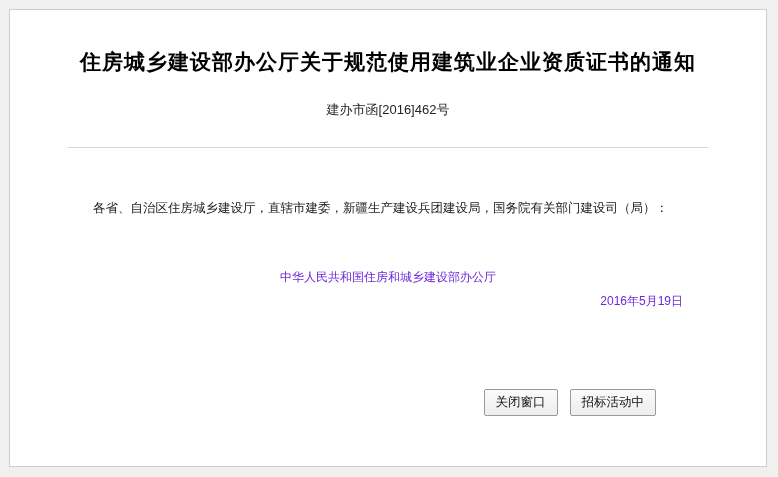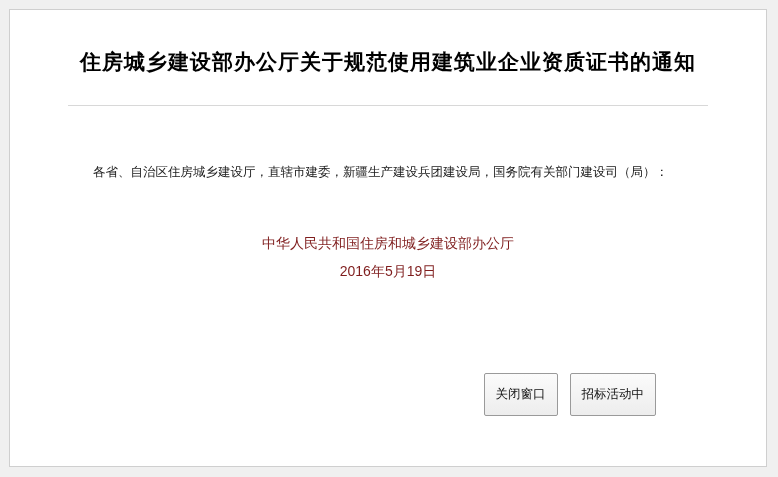--- a/index.html
+++ b/index.html
@@ -44,75 +44,77 @@
     margin-top: 24px;
   }
   .divider {
     width: 640px;
     height: 1px;
     background: #d8d8d8;
     margin: 28px auto 0 auto;
   }
   .body-wrap {
     width: 590px;
-    margin: 6px auto;
+    margin: 0 auto;
     padding-top: 48px;
   }
   .para {
     font-family: "Liberation Sans", sans-serif;
     font-size: 12.5px;
     color: #1a1a1a;
     line-height: 2.0;
     text-align: justify;
   }
   .para.indent {
     text-indent: 2em;
     margin-top: 4px;
   }
   .signature {
     margin-top: 44px;
     text-align: center;
     font-family: "Liberation Sans", sans-serif;
-    font-size: 14px;
-    color: #7f1d1d;
+    font-size: 12px;
+    color: #6d28d9;
     line-height: 2.0;
   }
   .sig-line {
     display: block;
   }
   .sig-date {
     display: block;
+    text-align: right;
   }
   .btn-row {
     position: absolute;
     right: 110px;
     bottom: 50px;
     display: flex;
     gap: 12px;
   }
   .btn {
     font-family: "Liberation Sans", sans-serif;
     font-size: 12.5px;
     color: #111111;
     background: linear-gradient(#fbfbfb, #ededed);
     border: 1px solid #9a9a9a;
     border-radius: 2px;
-    padding: 13px 11px;
+    padding: 5px 11px;
     cursor: pointer;
     line-height: 1.2;
   }
 </style>
 </head>
 <body>
 
 <div class="page">
   <div class="doc-inner">
 
     <div class="doc-title">住房城乡建设部办公厅关于规范使用建筑业企业资质证书的通知</div>
 
+    <div class="doc-subtitle">建办市函[2016]462号</div>
 
     <div class="divider"></div>
 
     <div class="body-wrap">
       <div class="para">各省、自治区住房城乡建设厅，直辖市建委，新疆生产建设兵团建设局，国务院有关部门建设司（局）：</div>
 
 
       <div class="signature">
         <span class="sig-line">中华人民共和国住房和城乡建设部办公厅</span>
         <span class="sig-date">2016年5月19日</span>

